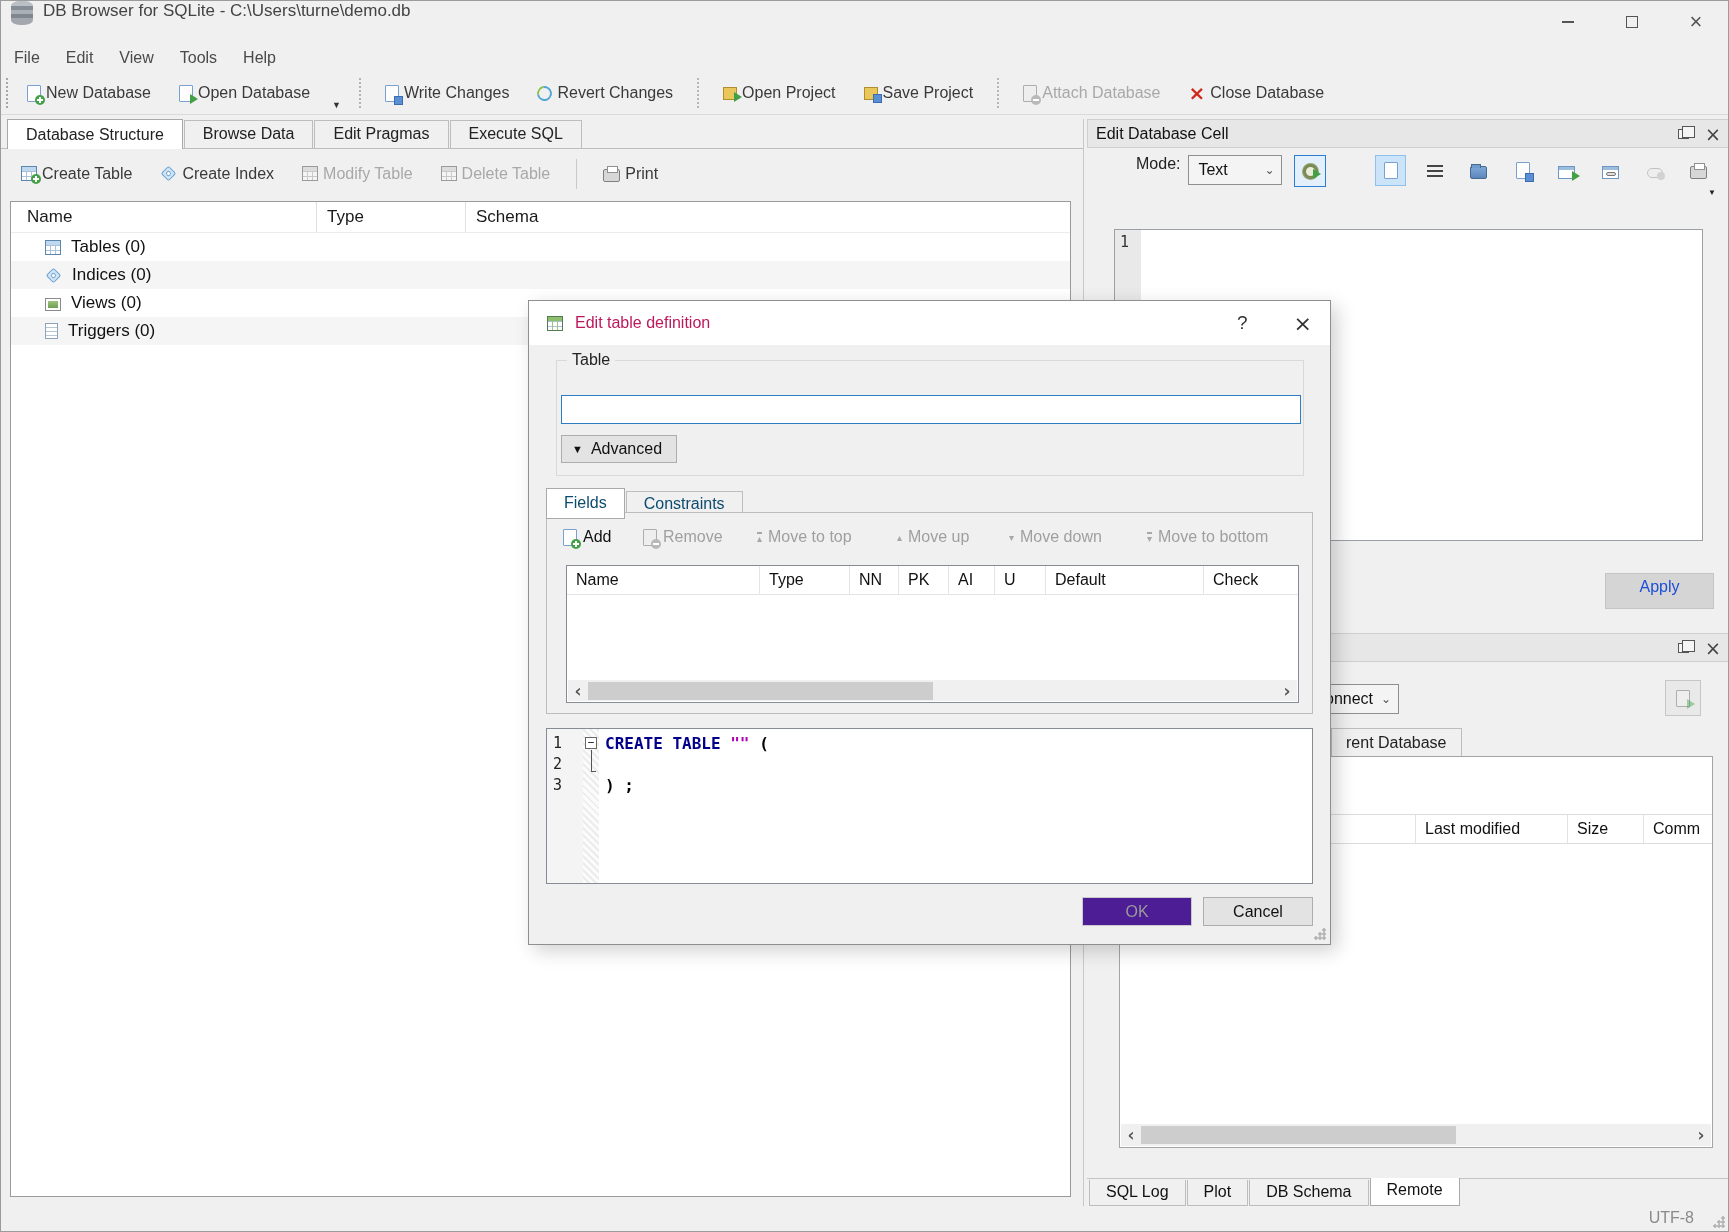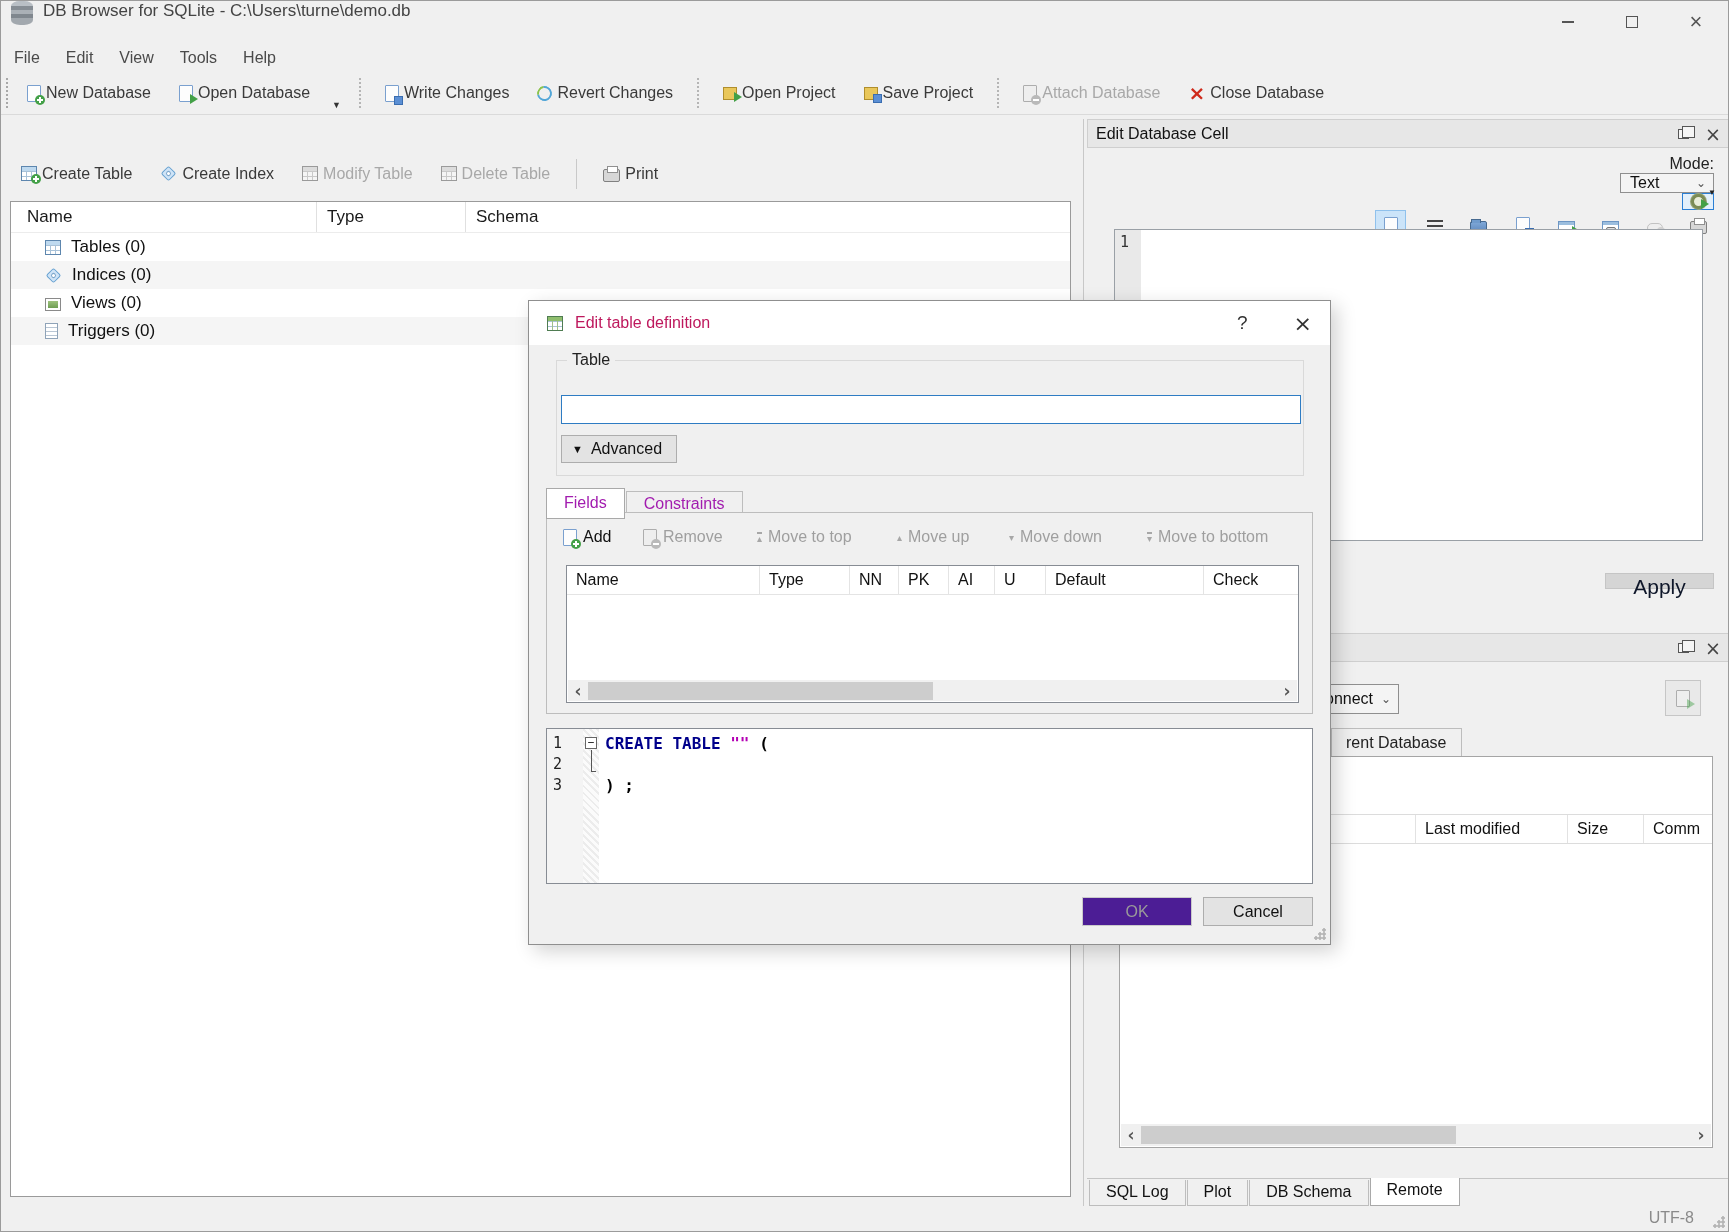--- a/index.html
+++ b/index.html
@@ -87,33 +87,33 @@
   .tree-row { display:flex; align-items:center; height:28px; font-size:17px; color:#111; padding-left:34px; gap:10px; }
   .tree-row.alt { background:#f5f5f5; }
   
   .dock { position:absolute; left:1086px; top:118px; width:643px; height:1087px; }
   .dock-divider { position:absolute; left:1082px; top:118px; width:1px; height:1087px; background:#c8c8c8; }
   .panel-header { position:absolute; left:0; right:0; height:29px; background:#e7e7e7; border:1px solid #cfcfcf; display:flex; align-items:center; padding:0 8px; font-size:16px; color:#111; }
   .panel-header .ph-btns { margin-left:auto; display:flex; gap:16px; align-items:center; }
   .ic-float { width:11px; height:10px; border:1px solid #555; background:#f5f5f5; }
   .ic-float::before { content:""; position:absolute; left:3px; top:-4px; width:11px; height:10px; border:1px solid #555; background:#f5f5f5; }
   .ph-close { font-size:19px; line-height:16px; color:#444; font-family:"DejaVu Sans",sans-serif; }
-  .mode-row { position:absolute; left:0; top:36px; right:16px; height:40px; display:flex; align-items:flex-end;flex-direction:column; }
+  .mode-row { position:absolute; left:0; top:36px; right:16px; height:40px; display:flex; align-items:flex-start; }
   .mode-label { margin-left:49px; font-size:16px; color:#222; }
   .combo { height:30px; background:#f4f4f4; border:1px solid #8f8f8f; display:flex; align-items:center; font-size:16px; padding-left:9px; color:#111; }
   .combo .carrow { margin-left:auto; padding:0 7px; font-size:12px; color:#555; }
   .mode-combo { width:94px; margin-left:8px; }
   .gearbtn { width:32px; height:32px; margin-left:12px; background:#e3f0fb; border:1px solid #2a7fd4; display:flex; align-items:center; justify-content:center; }
   .cell-icons { margin-left:auto; display:flex; gap:13px; align-items:center; }
   .cibtn { width:31px; height:31px; display:flex; align-items:center; justify-content:center; }
   .cibtn.selected { background:#cbe4f9; border:1px solid #8fc1ec; }
   .tiny-drop { position:absolute; right:-2px; bottom:-2px; font-size:8px; color:#222; }
   .cell-editor { position:absolute; left:27px; top:110px; width:589px; height:312px; background:#fff; border:1px solid #9aa0a6; display:flex; }
   .gutter { width:26px; background:#e9e9e9; font-family:"DejaVu Sans Mono",monospace; font-size:15px; color:#333; padding:3px 0 0 5px; }
-  .applybtn { position:absolute; left:518px; top:454px; width:109px; height:16px; background:#d5d5d5; border:1px solid #c5c5c5; color:#0f172a; font-size:21px; text-align:center; line-height:26px; }
+  .applybtn { position:absolute; left:518px; top:454px; width:109px; height:36px; background:#d5d5d5; border:1px solid #c5c5c5; color:#1d4ed8; font-size:16px; text-align:center; line-height:26px; }
   
   .remote-combo { position:absolute; left:228px; top:565px; width:84px; height:30px; }
   .remote-clone { position:absolute; left:578px; top:561px; width:36px; height:36px; background:#e9e9e9; border:1px solid #c6c6c6; display:flex; align-items:center; justify-content:center; }
   .remote-tab { position:absolute; left:244px; top:609px; height:29px; padding:0 14px; border:1px solid #bdbdbd; border-bottom:none; background:#f0f0f0; font-size:16px; display:flex; align-items:center; color:#222; }
   .remote-frame { position:absolute; left:32px; top:637px; width:594px; height:392px; background:#fff; border:1px solid #a5a5a5; }
   .remote-thead { position:absolute; left:0; right:0; top:57px; height:30px; border-top:1px solid #dcdcdc; border-bottom:1px solid #dcdcdc; display:flex; font-size:16px; color:#111; align-items:center; }
   .rc1 { width:295px; }
   .rc2 { width:152px; border-left:1px solid #e2e2e2; padding-left:9px; height:100%; display:flex; align-items:center; }
   .rc3 { width:76px; border-left:1px solid #e2e2e2; padding-left:9px; height:100%; display:flex; align-items:center; }
   .rc4 { flex:1; border-left:1px solid #e2e2e2; padding-left:9px; height:100%; display:flex; align-items:center; }
@@ -141,21 +141,21 @@
   .dlg-title { margin-left:12px; font-size:16px; color:#be185d; }
   .dlg-tbtns { margin-left:auto; display:flex; gap:46px; align-items:center; }
   .dlg-help { font-size:19px; color:#333; }
   .dlg-close { font-size:22px; color:#333; font-family:"DejaVu Sans",sans-serif; }
   .groupbox { position:absolute; left:27px; top:59px; width:748px; height:116px; border:1px solid #d9d9d9; }
   .gb-label { position:absolute; left:10px; top:-10px; background:#f0f0f0; padding:0 5px; font-size:16px; color:#222; }
   .tbl-input { position:absolute; left:4px; top:34px; width:740px; height:29px; background:#fff; border:1px solid #2e7cc3; font-size:16px; padding:0 6px; outline:none; font-family:"Liberation Sans",sans-serif; }
   .advbtn { position:absolute; left:4px; top:74px; height:28px; padding:0 14px 0 10px; background:#e3e3e3; border:1px solid #adadad; display:flex; align-items:center; gap:8px; font-size:16px; color:#111; }
   .advbtn .adv-ar { font-size:11px; color:#111; }
   .dtabs { position:absolute; left:17px; top:186px; display:flex; align-items:flex-end; }
-  .dtab { font-size:16px; padding:3px 17px 4px; border:1px solid #bdbdbd; background:#f0f0f0; margin-right:1px; color:#a21caf; }
+  .dtab { font-size:16px; padding:3px 17px 4px; border:1px solid #bdbdbd; background:#f0f0f0; margin-right:1px; color:#0c4a6e; }
   .dtab.active { background:#fff; position:relative; top:1px; padding-top:5px; padding-bottom:6px; border-color:#a9a9a9; z-index:2; }
   .dframe { position:absolute; left:17px; top:211px; width:767px; height:202px; border:1px solid #bdbdbd; background:#f0f0f0; }
   .dactions { position:absolute; left:0; right:0; top:10px; height:28px; display:flex; align-items:center; font-size:16px; }
   .dact { display:flex; align-items:center; gap:6px; color:#111; position:absolute; }
   .dact.disabled { color:#9f9f9f; }
   .mv-ic { font-size:10px; color:#a7a7a7; }
   .mv-bar { border-top:2px solid #a7a7a7; line-height:7px; display:inline-block; padding-top:1px; }
   .fields-table { position:absolute; left:19px; top:52px; width:733px; height:138px; background:#fff; border:1px solid #878c94; }
   .ft-header { display:flex; height:29px; border-bottom:1px solid #e4e4e4; font-size:16px; color:#111; align-items:center; }
   .ftc { height:100%; display:flex; align-items:center; padding-left:9px; border-right:1px solid #e4e4e4; }
@@ -255,20 +255,26 @@
           <span class="badge-minus"></span>
         </span>
       <span>Attach Database</span>
     </div>
     <div class="tbtn">
       <span class="ic-x-red">×</span>
       <span>Close Database</span>
     </div>
   </div>
 
+  <div class="tabstrip">
+    <span class="mtab active">Database Structure</span>
+    <span class="mtab">Browse Data</span>
+    <span class="mtab">Edit Pragmas</span>
+    <span class="mtab">Execute SQL</span>
+  </div>
 
   <div class="s-toolbar">
     <div class="tbtn">
       <span class="ic ic-grid">
           <span class="badge-plus"></span>
         </span>
       <span>Create Table</span>
     </div>
     <div class="tbtn">
       <span class="ic ic-tag"></span>

